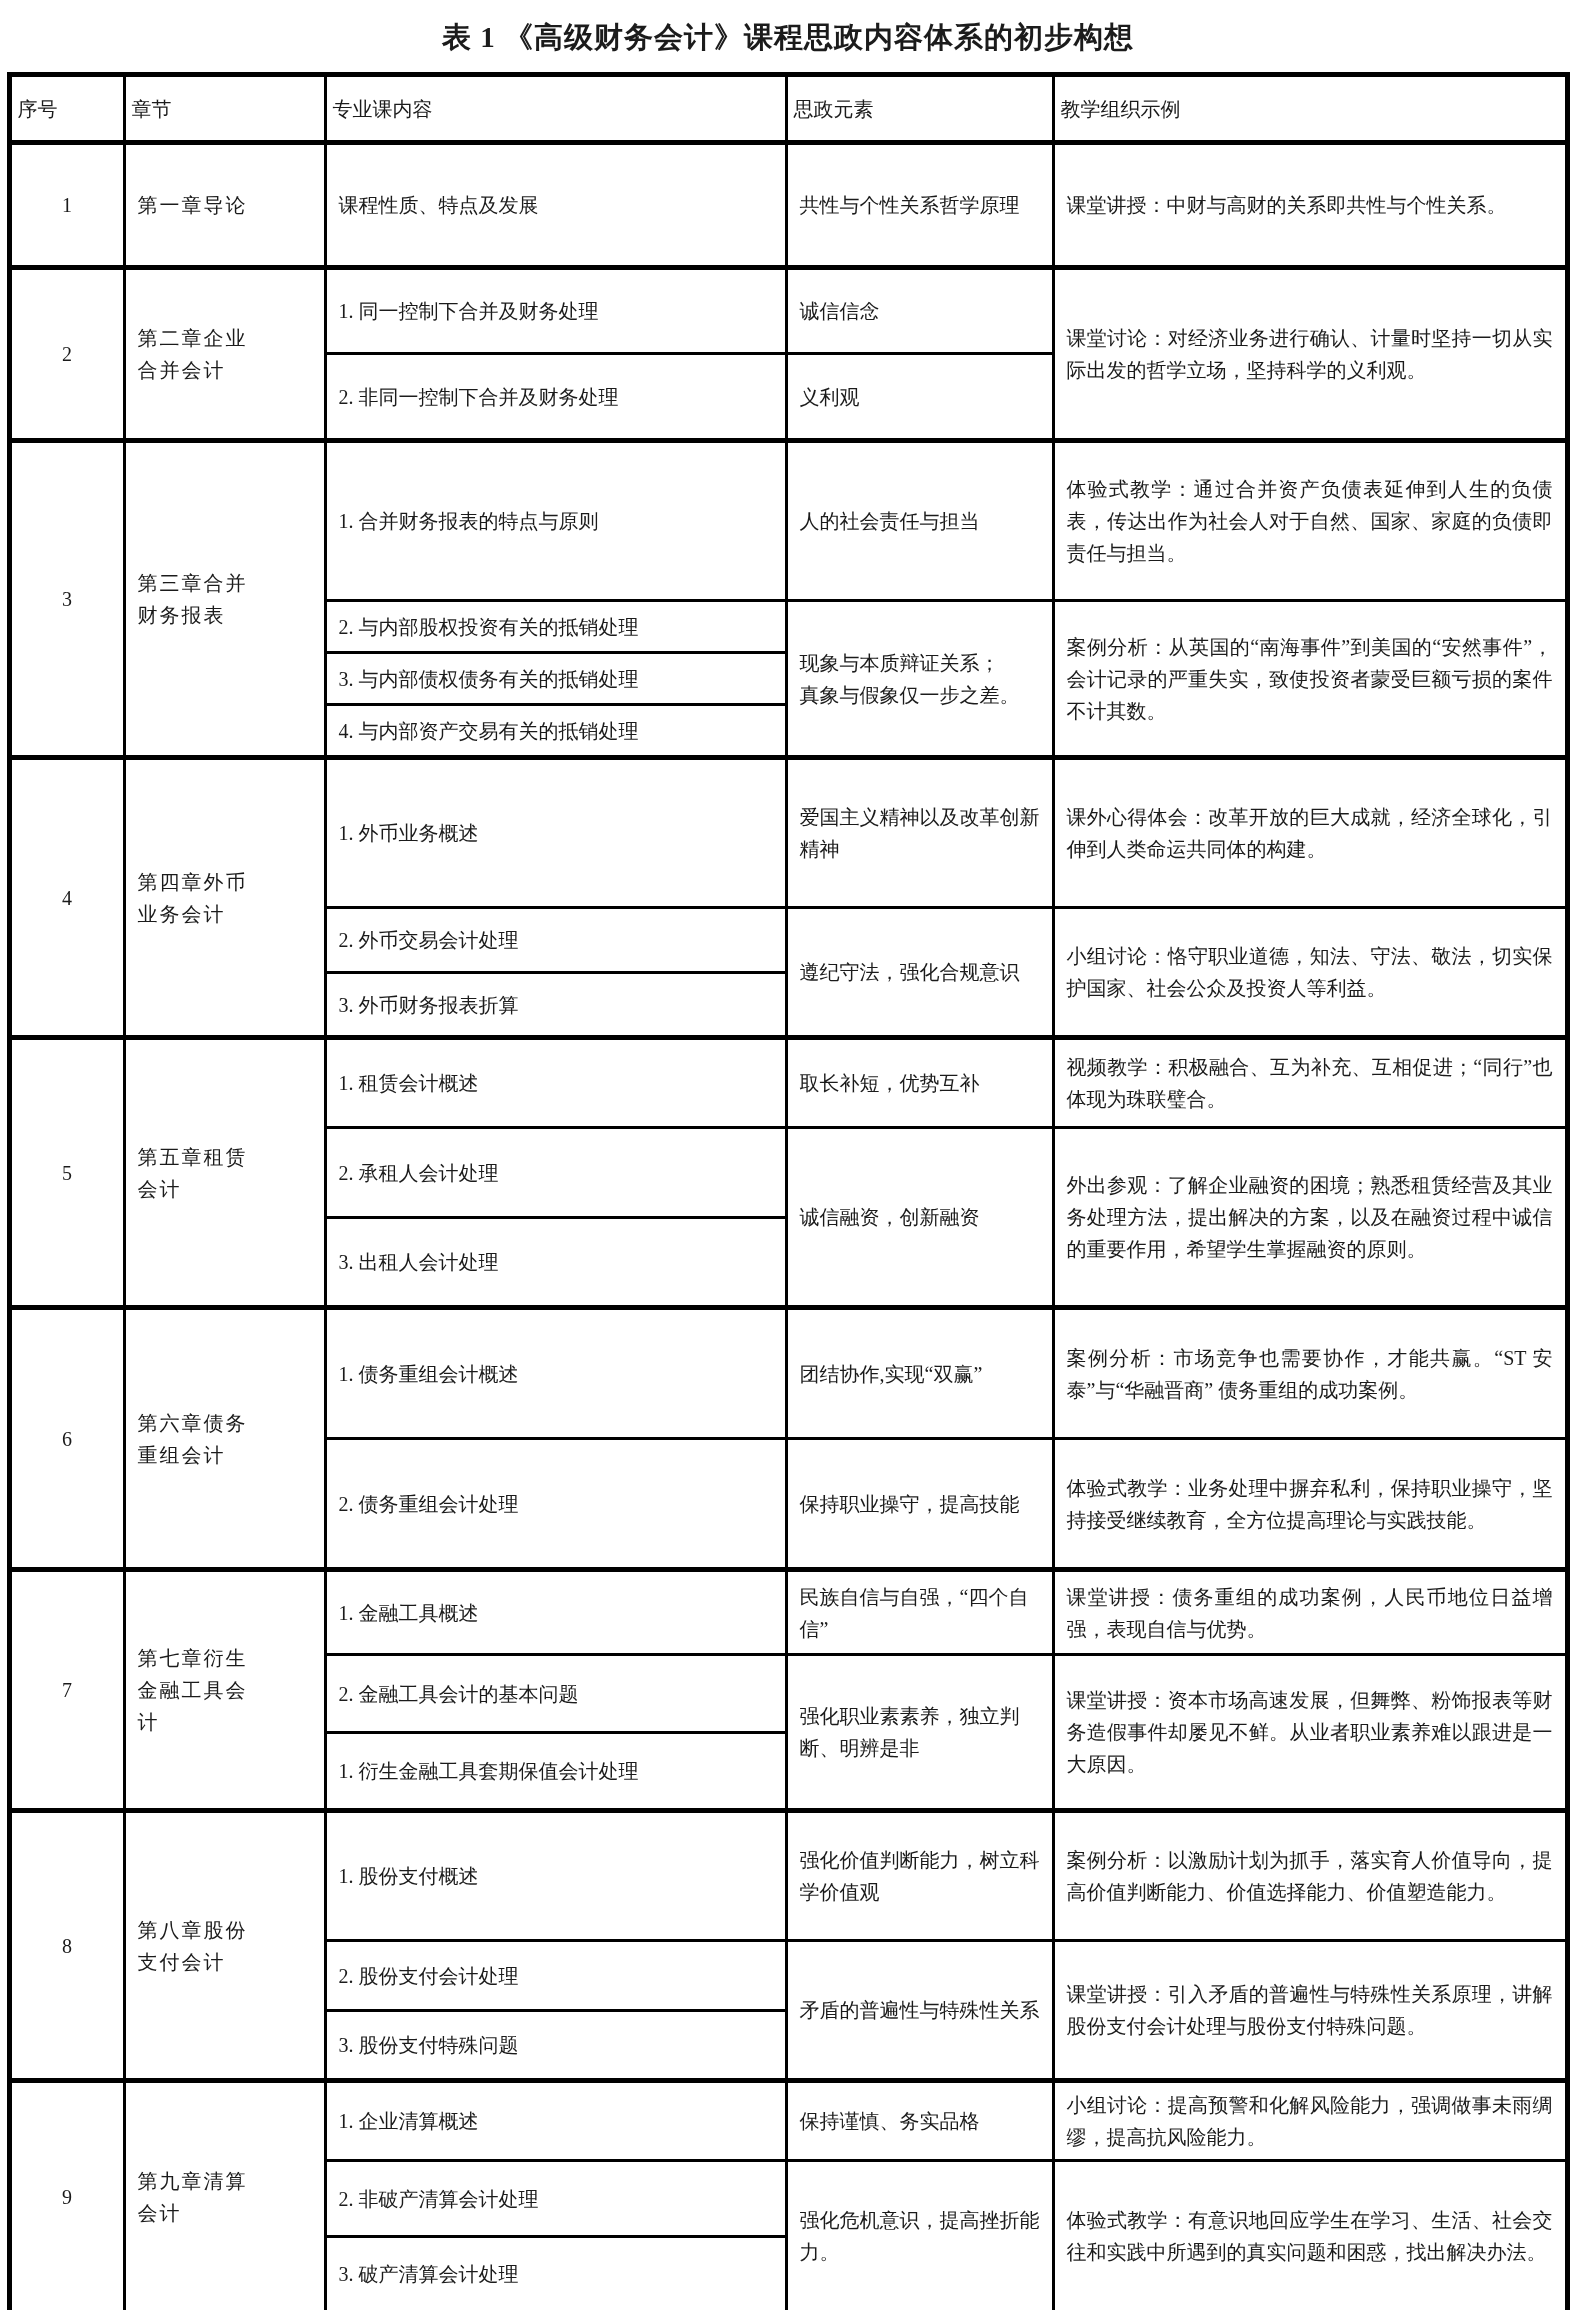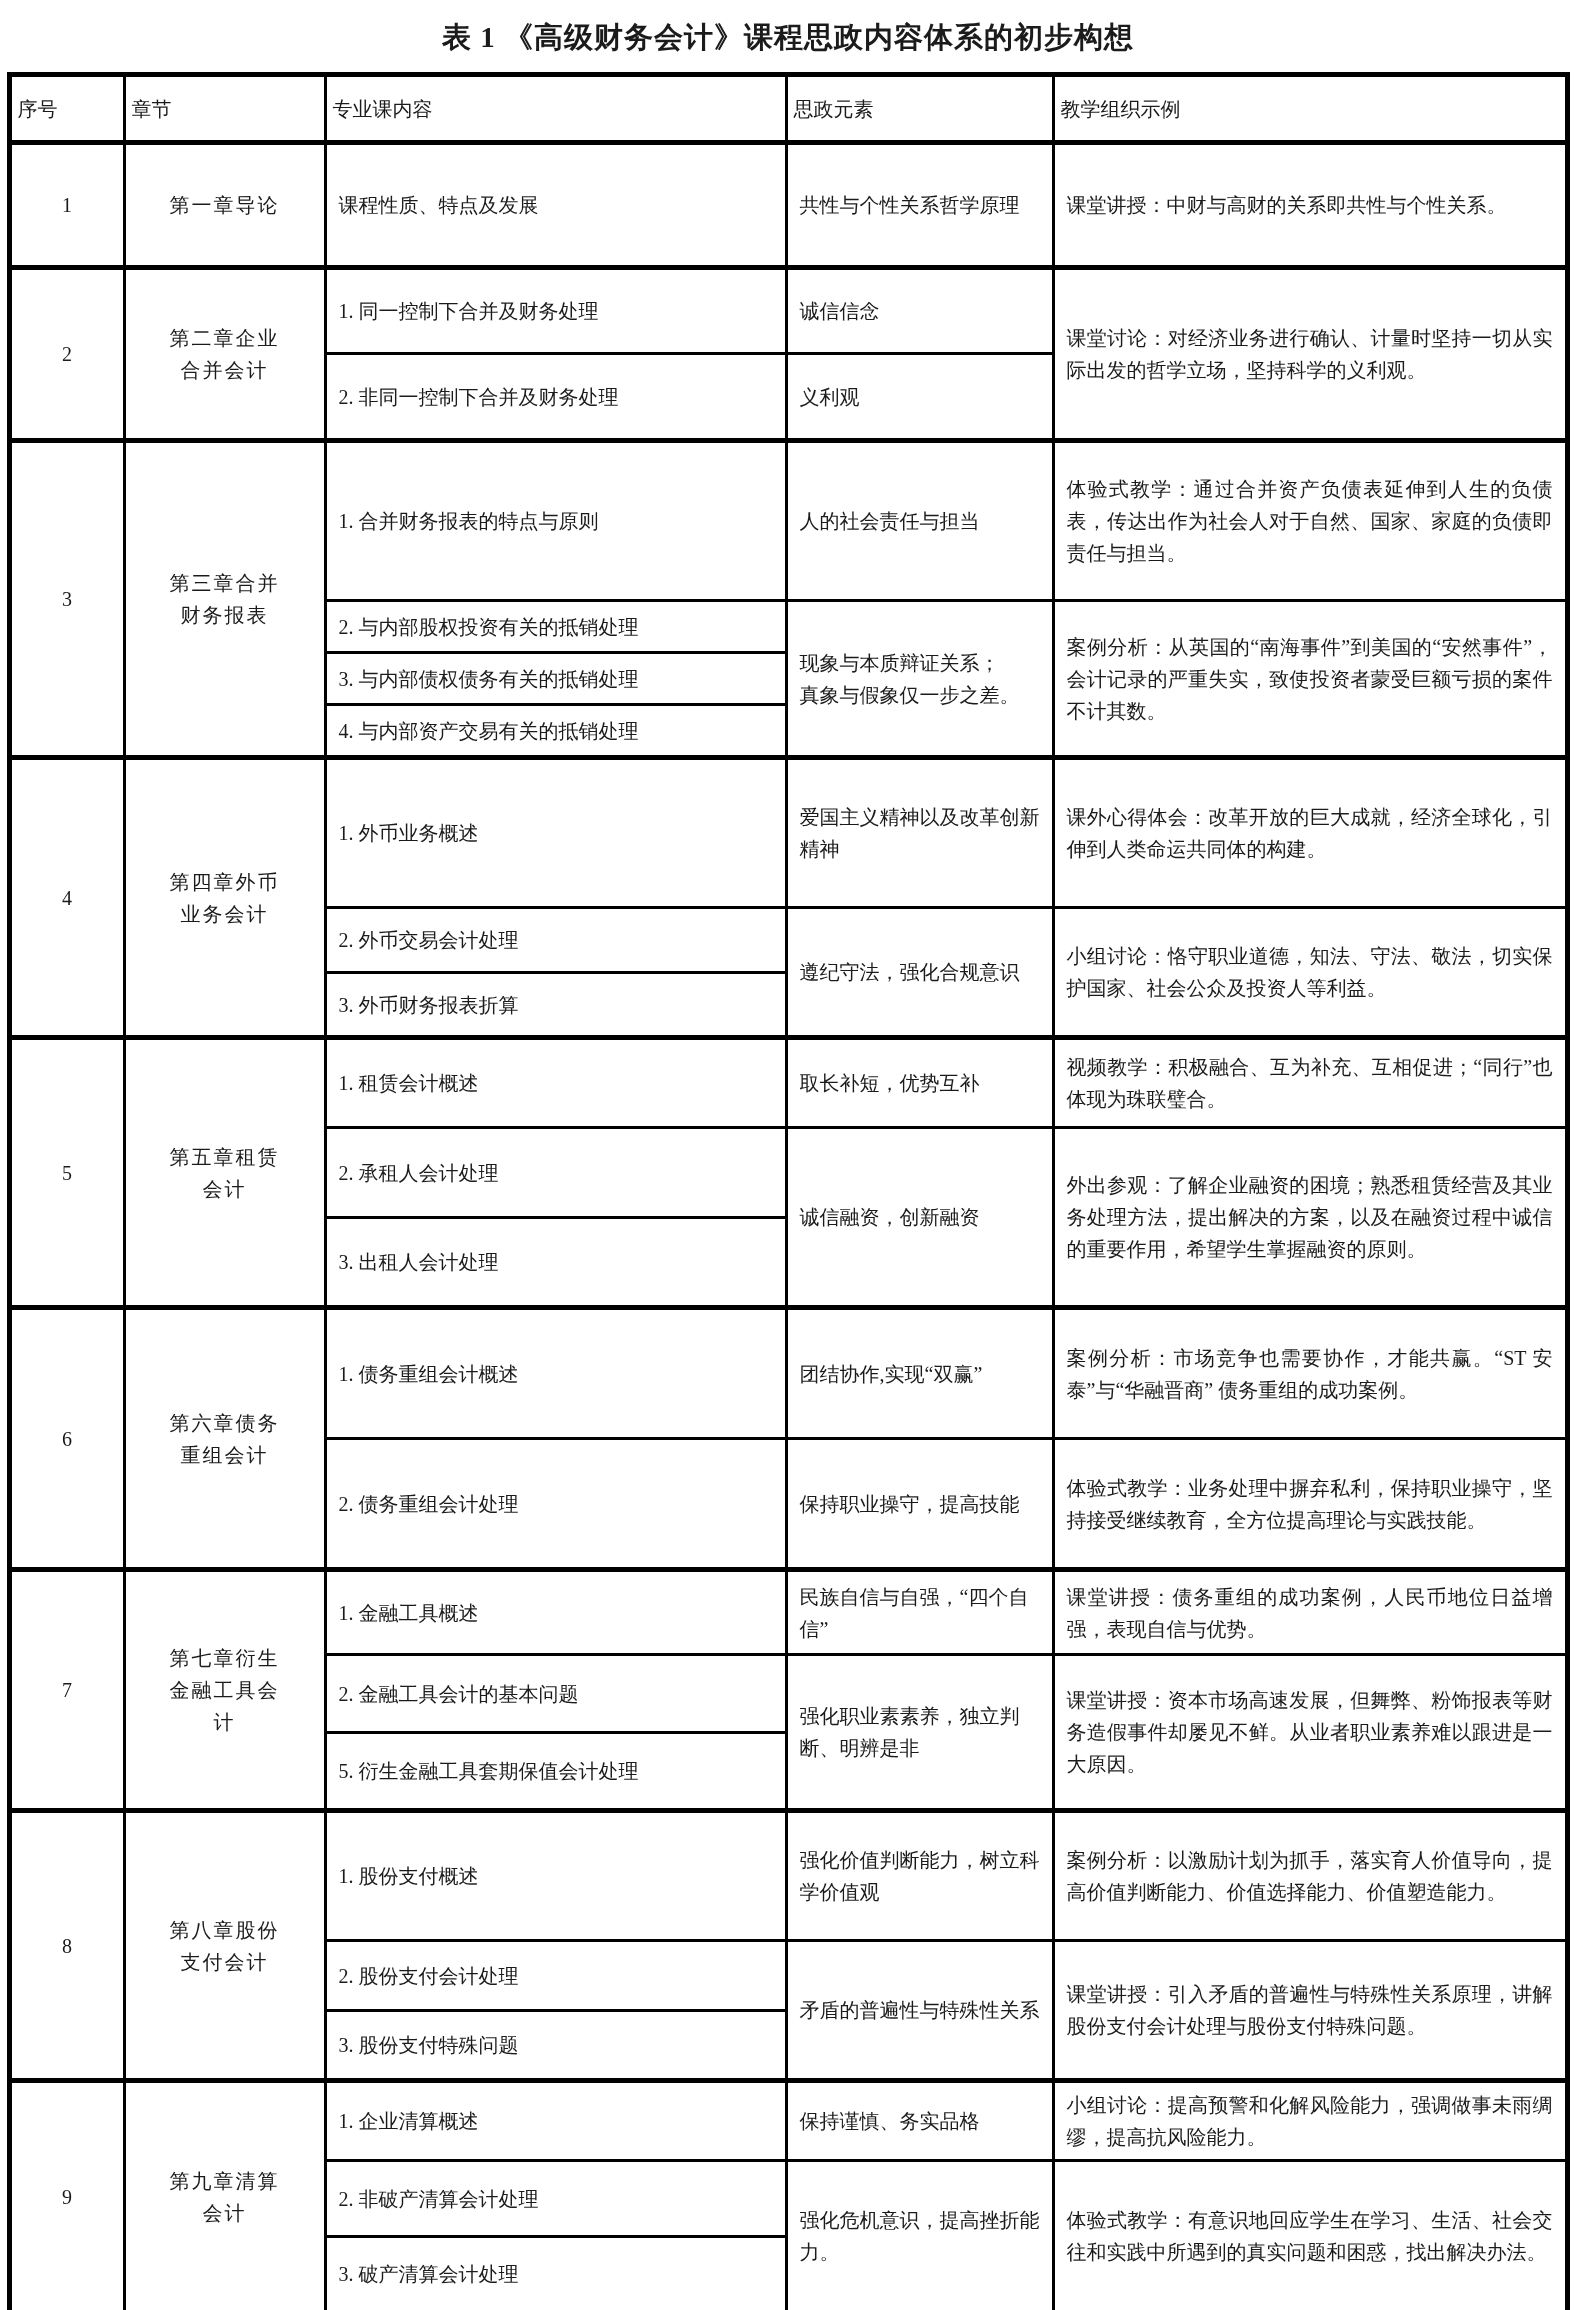--- a/index.html
+++ b/index.html
@@ -34,21 +34,21 @@
     overflow: hidden;
   }
   .grid thead th {
     text-align: left;
     font-weight: normal;
     border-bottom-width: 5px;
     padding: 4px 6px;
   }
   tr.gs > th, tr.gs > td { border-top-width: 5px; }
   .c-no { text-align: center; }
-  .c-ch { padding-left: 15px; letter-spacing: 2px; text-align: center; }
+  .c-ch { padding-left: 15px; letter-spacing: 2px; }
   .c-ct { padding-left: 22px; }
   .c-el { padding-left: 13px; }
   .c-ex { text-align: justify; padding-left: 13px; }
 </style>
 </head>
 <body>
 
 <div class="page">
   <div class="title">表 1  《高级财务会计》课程思政内容体系的初步构想</div>
 
@@ -169,21 +169,21 @@
         <td class="c-ct">1. 金融工具概述</td>
         <td class="c-el">民族自信与自强，“四个自信”</td>
         <td class="c-ex">课堂讲授：债务重组的成功案例，人民币地位日益增强，表现自信与优势。</td>
       </tr>
       <tr style="height:78px">
         <td class="c-ct">2. 金融工具会计的基本问题</td>
         <td class="c-el" rowspan="2">强化职业素素养，独立判断、明辨是非</td>
         <td class="c-ex" rowspan="2">课堂讲授：资本市场高速发展，但舞弊、粉饰报表等财务造假事件却屡见不鲜。从业者职业素养难以跟进是一大原因。</td>
       </tr>
       <tr style="height:78px">
-        <td class="c-ct">5. 衍生金融工具套期保值会计处理</td>
+        <td class="c-ct">1. 衍生金融工具套期保值会计处理</td>
       </tr>
 
       <tr class="gs" style="height:130px">
         <td class="c-no" rowspan="3">8</td>
         <td class="c-ch" rowspan="3">第八章股份
 支付会计</td>
         <td class="c-ct">1. 股份支付概述</td>
         <td class="c-el">强化价值判断能力，树立科学价值观</td>
         <td class="c-ex">案例分析：以激励计划为抓手，落实育人价值导向，提高价值判断能力、价值选择能力、价值塑造能力。</td>
       </tr>

